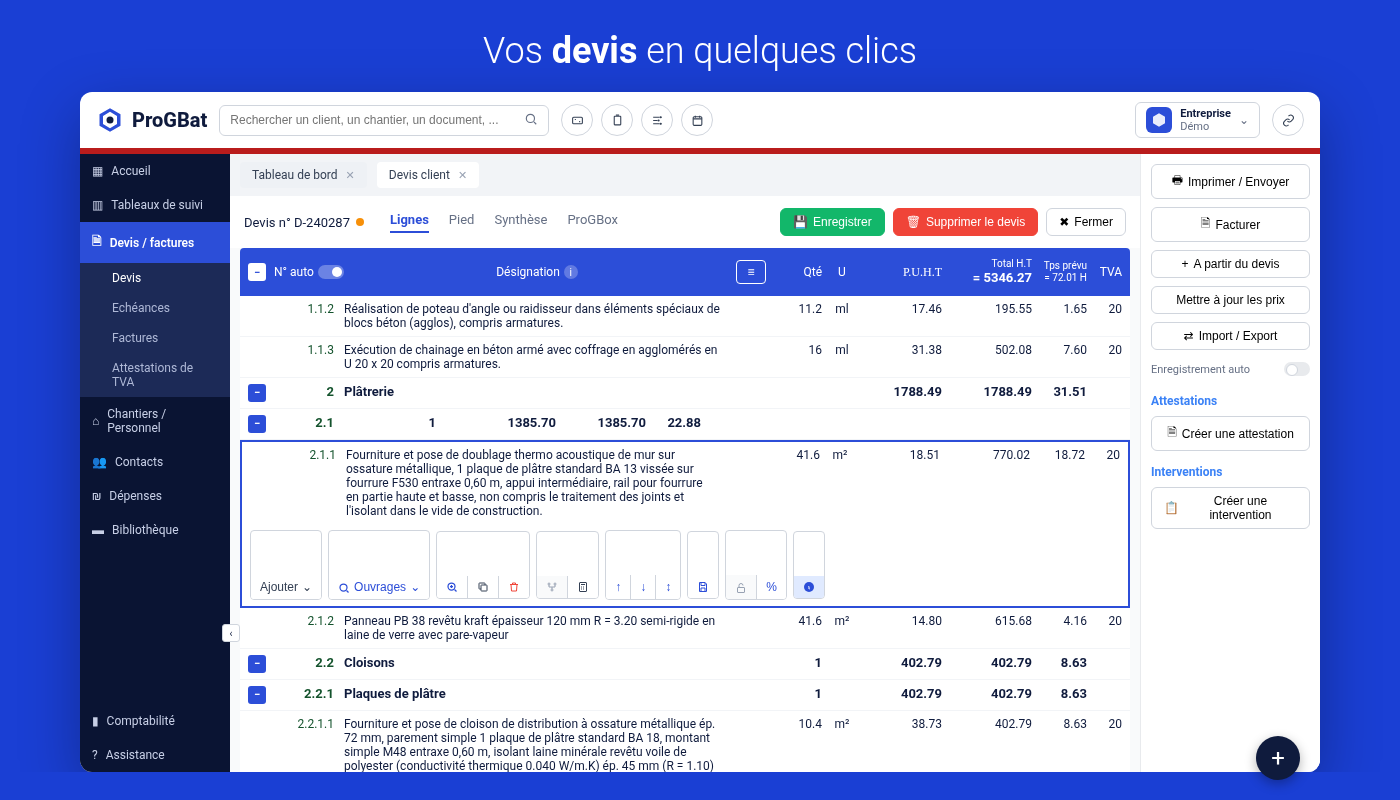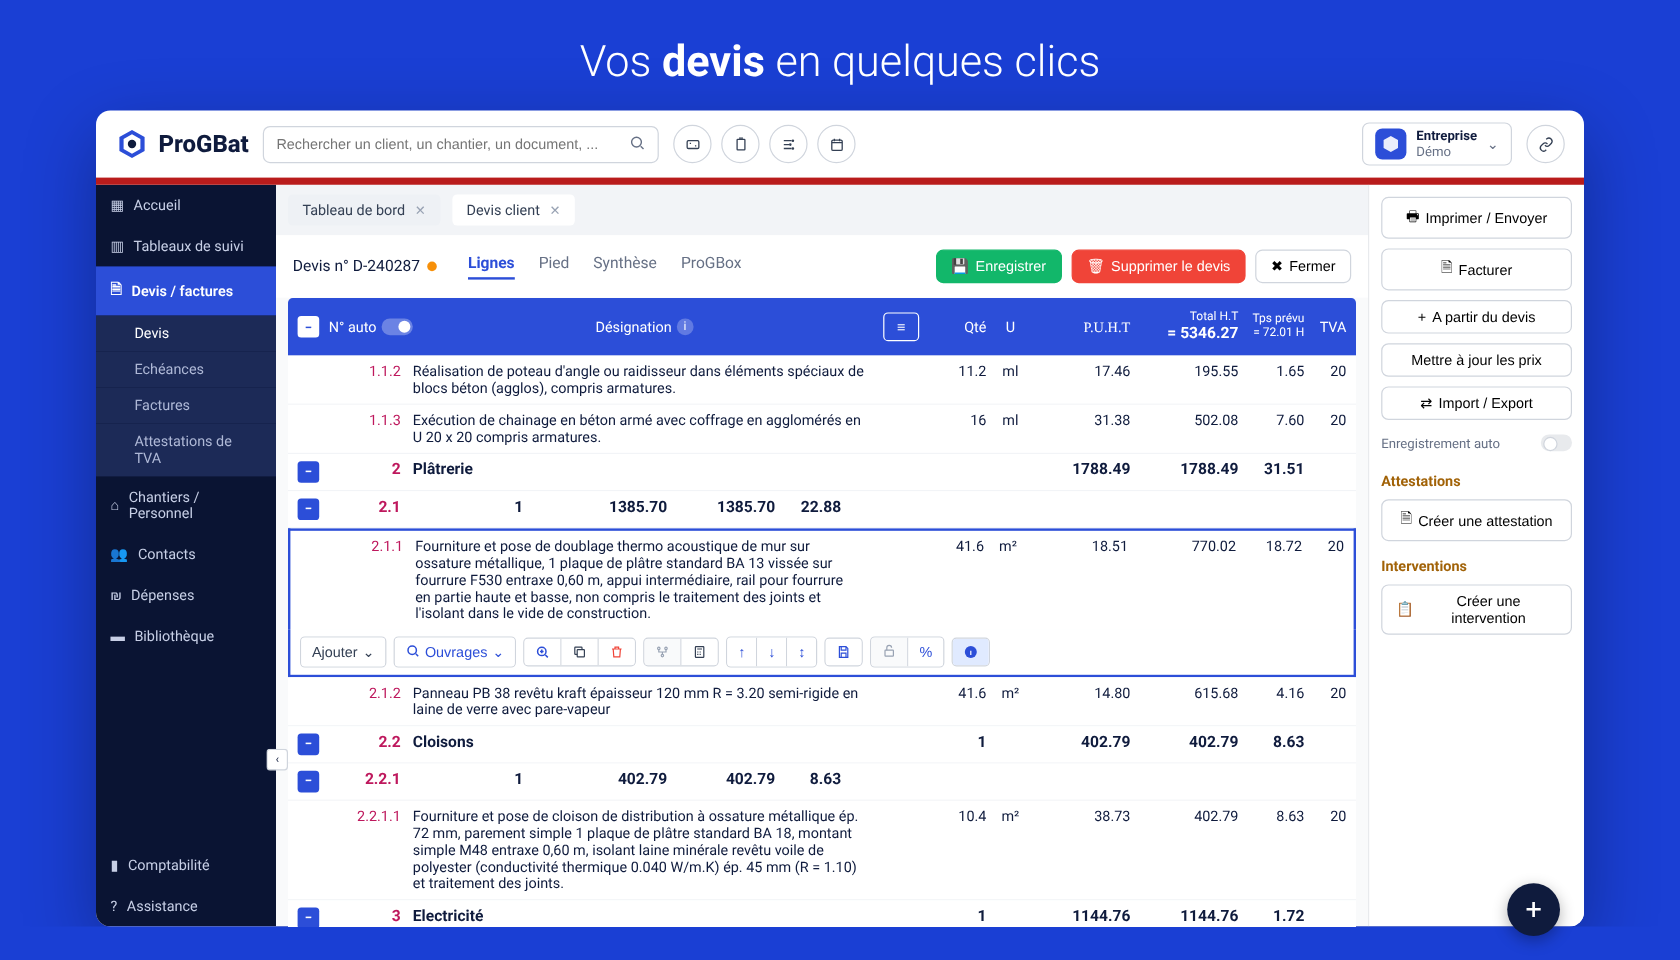--- a/index.html
+++ b/index.html
@@ -63,44 +63,44 @@
 .gh-puht { width: 80px; text-align: right; font-family: Liberation Serif, serif; }
 .gh-total { width: 90px; text-align: right; font-size: 10px; line-height: 1.2; }
 .gh-total b { font-size: 13px; }
 .gh-tps { width: 55px; text-align: right; font-size: 10px; line-height: 1.2; }
 .gh-tva { width: 35px; text-align: right; }
 
 .row { display: flex; align-items: flex-start; padding: 6px 8px; font-size: 12px; color: #0f1b3d; border-bottom: 1px solid #f2f4f7; background: #fff; }
 .row.section { font-weight: 700; font-size: 13px; }
 .row .rcol-collapse { width: 18px; height: 18px; background: #2c4ed8; border-radius: 3px; color:#fff; display:flex; align-items:center; justify-content:center; font-size:11px; margin-right: 8px; cursor:pointer; }
 .row .rcol-collapse.empty { background: transparent; }
-.row .rcol-num { width: 70px; text-align: right; padding-right: 10px; color: #be185d; }
+.row .rcol-num { width: 70px; text-align: right; padding-right: 10px; color: #14532d; }
 .row .rcol-des { flex: 1; padding-right: 10px; }
 .row .rcol-align-spacer { width: 42px; }
 .row .rcol-qte { width: 50px; text-align: right; }
 .row .rcol-u { width: 40px; text-align: center; }
 .row .rcol-puht { width: 80px; text-align: right; }
 .row .rcol-total { width: 90px; text-align: right; }
 .row .rcol-tps { width: 55px; text-align: right; }
 .row .rcol-tva { width: 35px; text-align: right; }
 .row.selected { border: 2px solid #2c4ed8; border-bottom: none; }
 
 .toolbar-row { display: flex; gap: 6px; padding: 6px 8px; border: 2px solid #2c4ed8; border-top: none; background: #fff; align-items: center; }
 .tb-group { display: flex; border: 1px solid #d0d5dd; border-radius: 4px; overflow: hidden; }
-.tb-btn { padding: 5px 9px; background: #fff; border: none; border-right: 1px solid #d0d5dd; cursor: pointer; font-size: 12px; color: #344054; display:flex; align-items:flex-start; gap:4px; }
+.tb-btn { padding: 5px 9px; background: #fff; border: none; border-right: 1px solid #d0d5dd; cursor: pointer; font-size: 12px; color: #344054; display:flex; align-items:flex-end; gap:4px;margin-top:44px; }
 .tb-btn:last-child { border-right: none; }
 .tb-btn.disabled { color: #98a2b3; background: #f9fafb; }
 .tb-btn.blue { color: #2c4ed8; }
 .tb-btn.red { color: #f04438; }
 .tb-btn.info { background: #e0eaff; color: #2c4ed8; }
 .tb-ajouter { font-size: 12px; }
 
 .rightpanel { width: 180px; padding: 10px; display: flex; flex-direction: column; gap: 8px; font-size: 12px; border-left: 1px solid #e8eaed; background: #fff; }
 .rightpanel .btn { width: 100%; justify-content: center; }
-.rightpanel .section-h { font-weight: 700; color: #a16207; margin-top: 6px; font-size: 12px; }
+.rightpanel .section-h { font-weight: 700; color: #3b82f6; margin-top: 6px; font-size: 12px; }
 .rightpanel .auto-save { display: flex; align-items: center; justify-content: space-between; color: #667085; font-size: 11px; padding: 4px 0; }
 .small-toggle { width: 26px; height: 14px; border-radius: 7px; background: #e8eaed; position:relative; }
 .small-toggle::after { content:''; width:10px; height:10px; background:#fff; border-radius:50%; position:absolute; top:2px; left:2px; border:1px solid #d0d5dd; }
 
 .fab { position: absolute; bottom: 20px; right: 100px; width: 44px; height: 44px; border-radius: 50%; background: #0f1b3d; color: #fff; font-size: 24px; display:flex; align-items:center; justify-content:center; cursor:pointer; box-shadow: 0 4px 12px rgba(0,0,0,0.3); }
 </style>
 </head>
 <body>
 
 <div class="hero">
@@ -434,20 +434,21 @@
                 <div class="rcol-qte">1</div>
                 <div class="rcol-u"></div>
                 <div class="rcol-puht">402.79</div>
                 <div class="rcol-total">402.79</div>
                 <div class="rcol-tps">8.63</div>
                 <div class="rcol-tva"></div>
               </div>
               <div class="row section">
                 <div class="rcol-collapse">−</div>
                 <div class="rcol-num">2.2.1</div>
+                <div class="rcol-des">Plaques de plâtre</div>
                 <div class="rcol-align-spacer"></div>
                 <div class="rcol-qte">1</div>
                 <div class="rcol-u"></div>
                 <div class="rcol-puht">402.79</div>
                 <div class="rcol-total">402.79</div>
                 <div class="rcol-tps">8.63</div>
                 <div class="rcol-tva"></div>
               </div>
               <div class="row">
                 <div class="rcol-collapse empty"></div>

